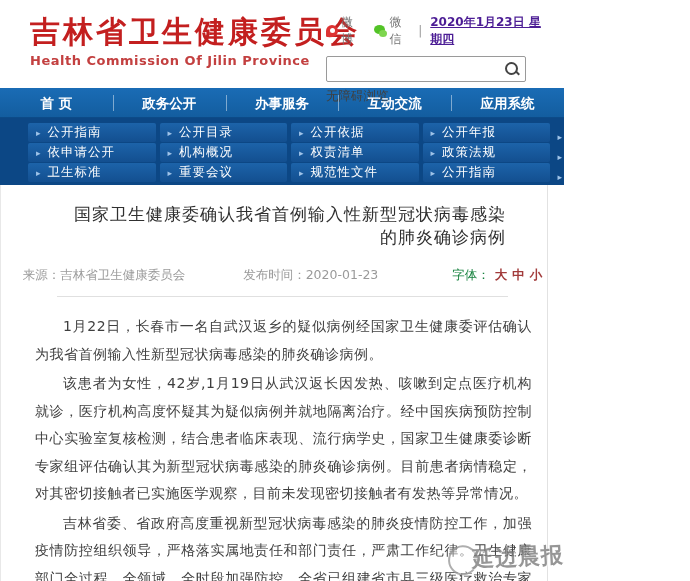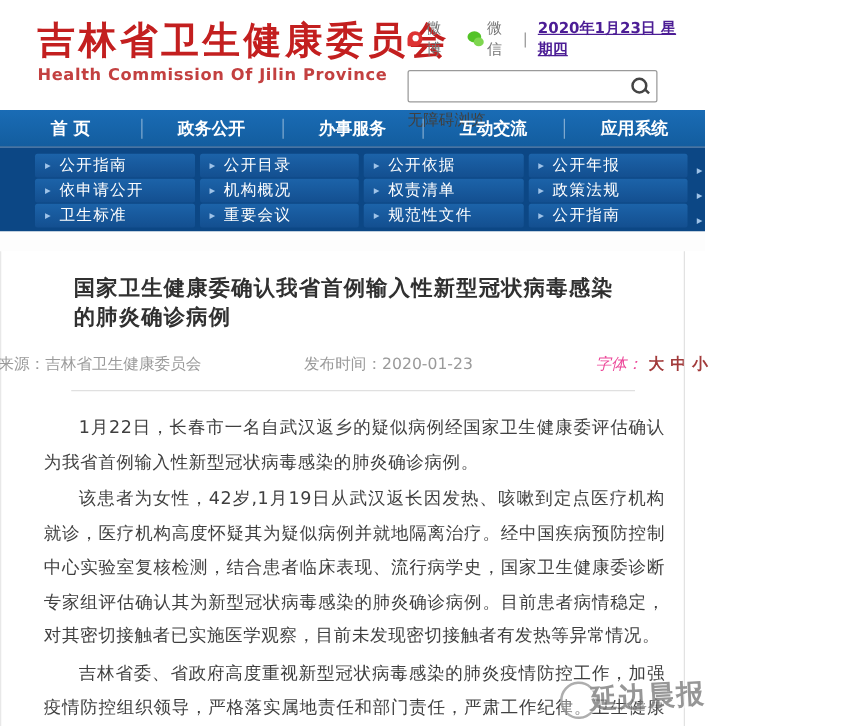--- a/index.html
+++ b/index.html
@@ -37,22 +37,22 @@
   .subnav { height:67px; background:#0c4785; padding:5px 10px 4px 28px; overflow:hidden; position:relative; }
   .subnav-row { display:flex; height:19px; margin-bottom:1px; align-items:center; }
   .subnav-cell { width:152px; display:flex; align-items:center; background:linear-gradient(#1c63a9,#134f90); border-radius:2px; height:19px; padding-left:8px; margin-right:4px; cursor:pointer; }
   .subnav-arrow { color:#9fc3e8; font-size:9px; margin-right:7px; }
   .subnav-label { color:#fefefe; font-size:12.5px; letter-spacing:1px; }
   .subnav-edge { position:absolute; right:2px; top:9px; color:#9fc3e8; font-size:9px; line-height:20px; }
 
   
   .content { position:relative; height:396px; background:#fff; border-left:1px solid #e8e8e8; padding:0 18px; }
   .content::after { content:""; position:absolute; top:0; right:16px; width:1px; height:100%; background:#e2e2e2; }
-  .article-title { text-align:left; font-size:17px; font-weight:bold; color:#303030; padding:18px 40px 10px 40px; letter-spacing:1px;margin-top:16px; }
-  .article-meta { display:flex; justify-content:center; gap:82px; font-size:12.5px; color:#9a9a9a; padding:8px 0 12px 0; }
+  .article-title { text-align:right; font-size:17px; font-weight:normal; color:#303030; padding:18px 40px 10px 40px; letter-spacing:1px; }
+  .article-meta { display:flex; justify-content:center; gap:58px; font-size:12.5px; color:#9a9a9a; padding:8px 0 12px 0; }
   .meta-seg { white-space:nowrap; }
   .font-sizes span { color:#a23b3b; font-weight:bold; margin-left:5px; cursor:pointer; }
   .divider { height:1px; background:#e0e0e0; margin:0 38px 16px 38px; }
   .article-body { padding:0 14px 0 16px; }
   .article-body p { font-size:14px; color:#3f3f3f; line-height:27.5px; text-indent:2em; text-align:justify; margin-bottom:2px; letter-spacing:0.5px; }
 
   
   .watermark { position:absolute; right:0px; bottom:8px; display:flex; align-items:center; transform:rotate(-3deg); opacity:0.8; pointer-events:none; }
   .wm-seal { width:30px; height:30px; border:2px solid #9a9a9a; border-radius:50%; margin-right:-6px; background:rgba(255,255,255,0.4); }
   .wm-text { font-size:22px; font-weight:bold; color:#7d7d7d; letter-spacing:1px; text-shadow:1px 1px 0 rgba(255,255,255,0.8); }
@@ -153,21 +153,21 @@
   <div class="content">
     <div class="article-title">国家卫生健康委确认我省首例输入性新型冠状病毒感染的肺炎确诊病例</div>
     <div class="article-meta">
       <span class="meta-seg">
         <span>来源：</span><span>吉林省卫生健康委员会</span>
       </span>
       <span class="meta-seg">
         <span>发布时间：</span><span>2020-01-23</span>
       </span>
       <span class="meta-seg font-sizes">
-        <span style="color:#ec4899;font-weight:normal;margin-left:16px;font-style:italic;">字体：</span><span>大</span><span>中</span><span>小</span>
+        <span style="color:#15803d;font-weight:normal;margin-left:16px;">字体：</span><span>大</span><span>中</span><span>小</span>
       </span>
     </div>
     <div class="divider"></div>
     <div class="article-body">
       <p>1月22日，长春市一名自武汉返乡的疑似病例经国家卫生健康委评估确认为我省首例输入性新型冠状病毒感染的肺炎确诊病例。</p>
       <p>该患者为女性，42岁,1月19日从武汉返长因发热、咳嗽到定点医疗机构就诊，医疗机构高度怀疑其为疑似病例并就地隔离治疗。经中国疾病预防控制中心实验室复核检测，结合患者临床表现、流行病学史，国家卫生健康委诊断专家组评估确认其为新型冠状病毒感染的肺炎确诊病例。目前患者病情稳定，对其密切接触者已实施医学观察，目前未发现密切接触者有发热等异常情况。</p>
       <p>吉林省委、省政府高度重视新型冠状病毒感染的肺炎疫情防控工作，加强疫情防控组织领导，严格落实属地责任和部门责任，严肃工作纪律。卫生健康部门全过程、全领域、全时段加强防控，全省已组建省市县三级医疗救治专家组，确定新型冠状病毒感染的肺炎定点救治医疗机构68家，131家医疗机构启动发热门诊，细化实化早发现、早报告、早隔离、早治疗和集中病例、集中专家、集中资源、集中救治措施，全力阻断输入，防止扩散。</p>
 
     </div>
   </div>

